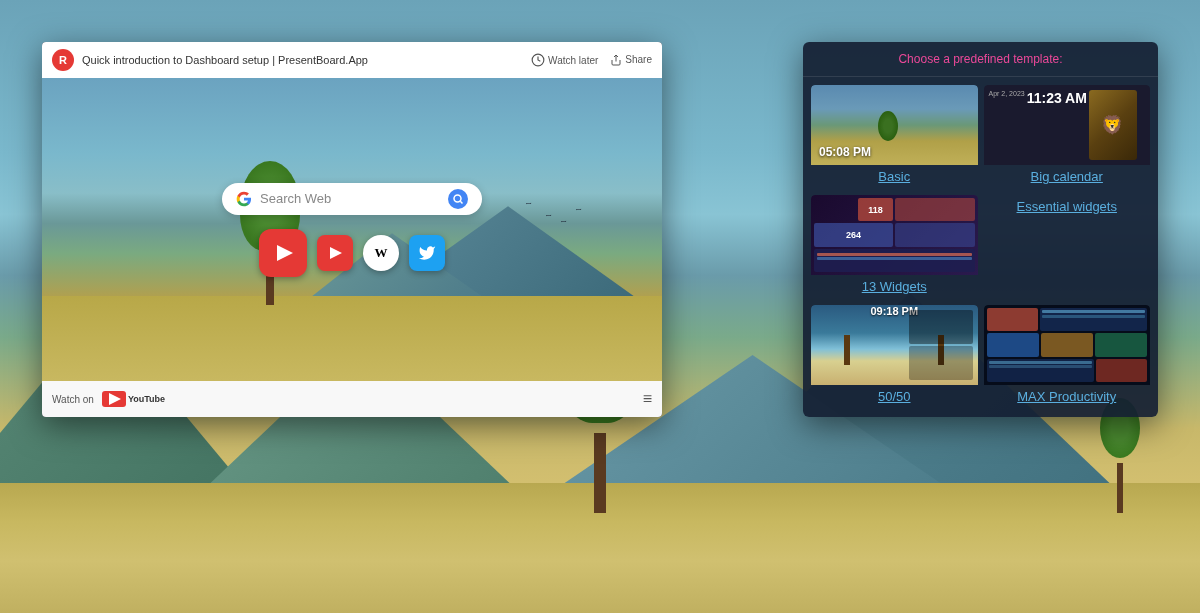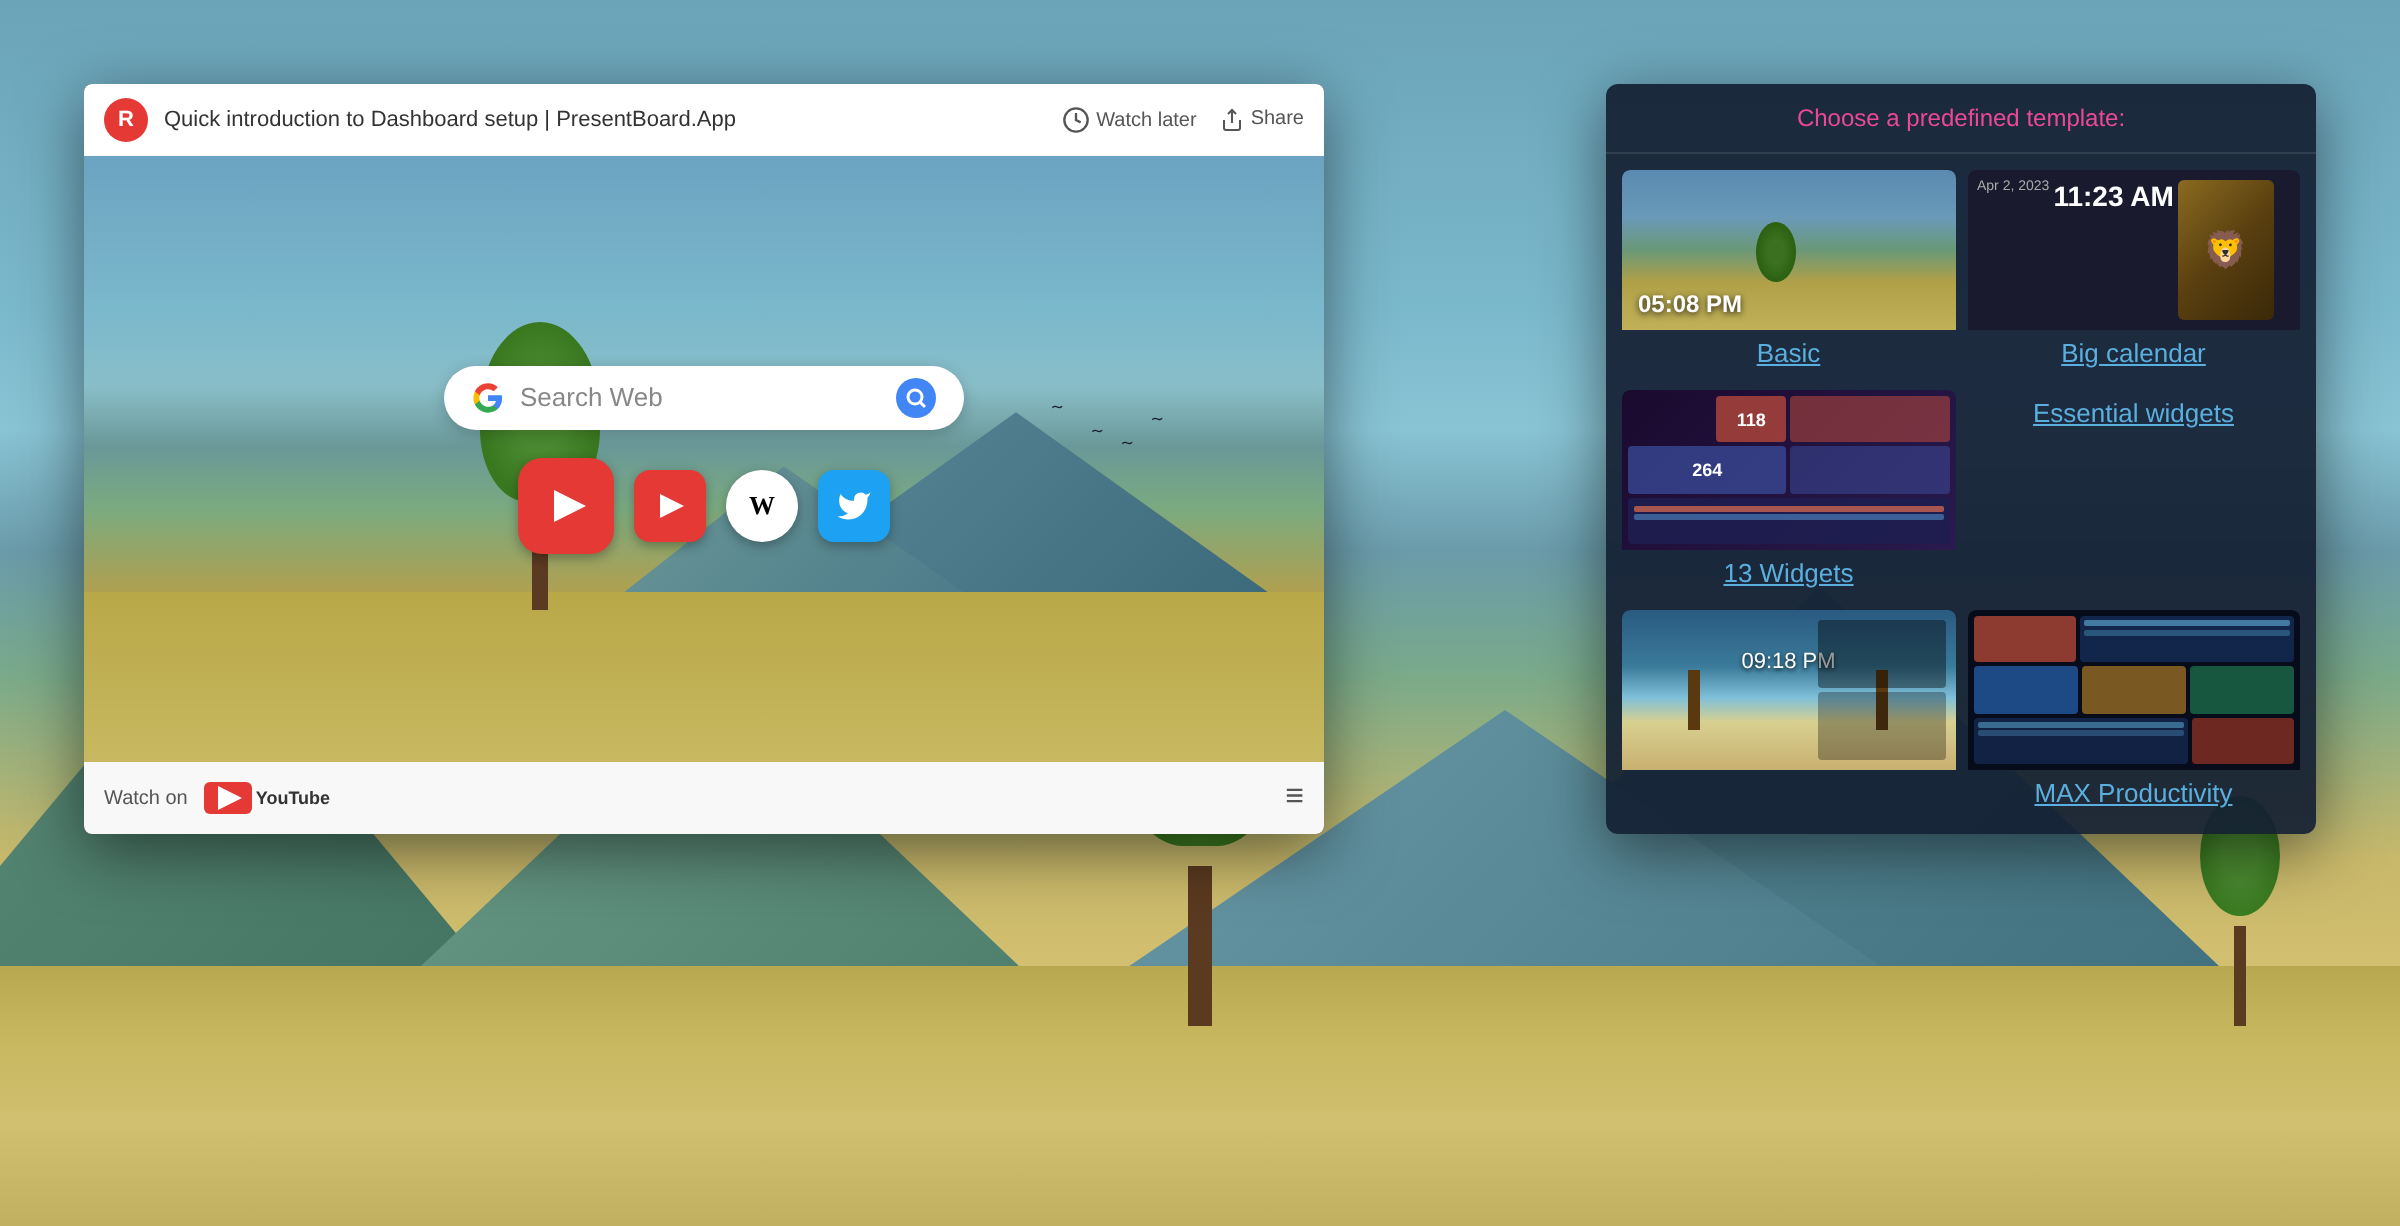--- a/index.html
+++ b/index.html
@@ -631,31 +631,32 @@
       <div class="template-label">13 Widgets</div>
     </div>
 
     <div class="template-item">
       <div class="template-label">Essential widgets</div>
     </div>
 
     <div class="template-item">
       <div class="template-thumb">
         <div style="width:100%;height:100%;background:linear-gradient(180deg,#2a5a80 0%,#3a7a9a 35%,#80c0d8 55%,#d8d090 70%,#c8b070 100%);position:relative;">
-          <div style="position:absolute;top:20px;left:50%;transform:translateX(-50%);font-size:11px;font-weight:normal;color:white;text-shadow:0 1px 2px rgba(0,0,0,0.8);white-space:nowrap;">09:18 PM</div>
+          <div style="position:absolute;top:0;left:50%;transform:translateX(-50%);font-size:11px;font-weight:bold;color:white;text-shadow:0 1px 2px rgba(0,0,0,0.8);white-space:nowrap;">09:18 PM</div>
 
           <div style="position:absolute;bottom:25%;left:20%;width:6px;height:30px;background:#5a3810;"></div>
           <div style="position:absolute;bottom:25%;right:20%;width:6px;height:30px;background:#5a3810;"></div>
 
           <div style="position:absolute;right:2px;top:2px;bottom:2px;width:42%;display:flex;flex-direction:column;gap:2px;padding:3px;">
             <div style="flex:1;background:rgba(0,0,0,0.4);border-radius:2px;"></div>
             <div style="flex:1;background:rgba(0,0,0,0.3);border-radius:2px;"></div>
           </div>
         </div>
       </div>
+      <div class="template-label">50/50</div>
     </div>
 
     <div class="template-item">
       <div class="template-thumb">
         <div style="width:100%;height:100%;background:#060c1a;padding:3px;display:flex;flex-direction:column;gap:2px;">
           <div style="display:flex;gap:2px;flex:1;">
             <div style="flex:1;background:rgba(200,80,60,0.7);border-radius:2px;"></div>
             <div style="flex:2;background:rgba(20,40,80,0.9);border-radius:2px;padding:2px;">
               <div style="height:3px;background:rgba(100,180,220,0.6);border-radius:1px;margin-bottom:2px;"></div>
               <div style="height:3px;background:rgba(80,160,200,0.4);border-radius:1px;"></div>

